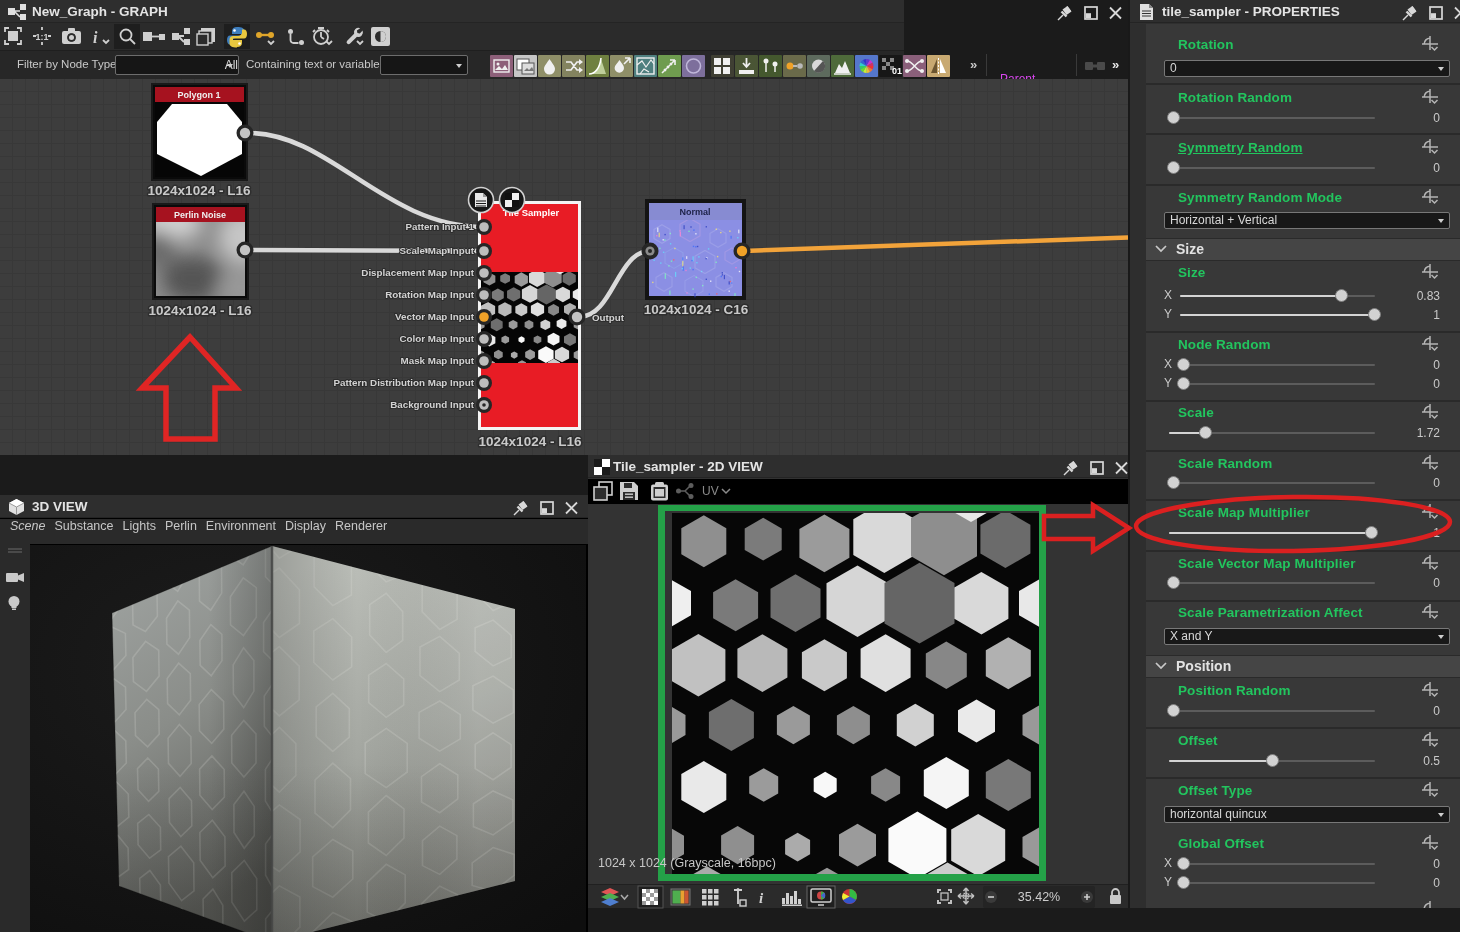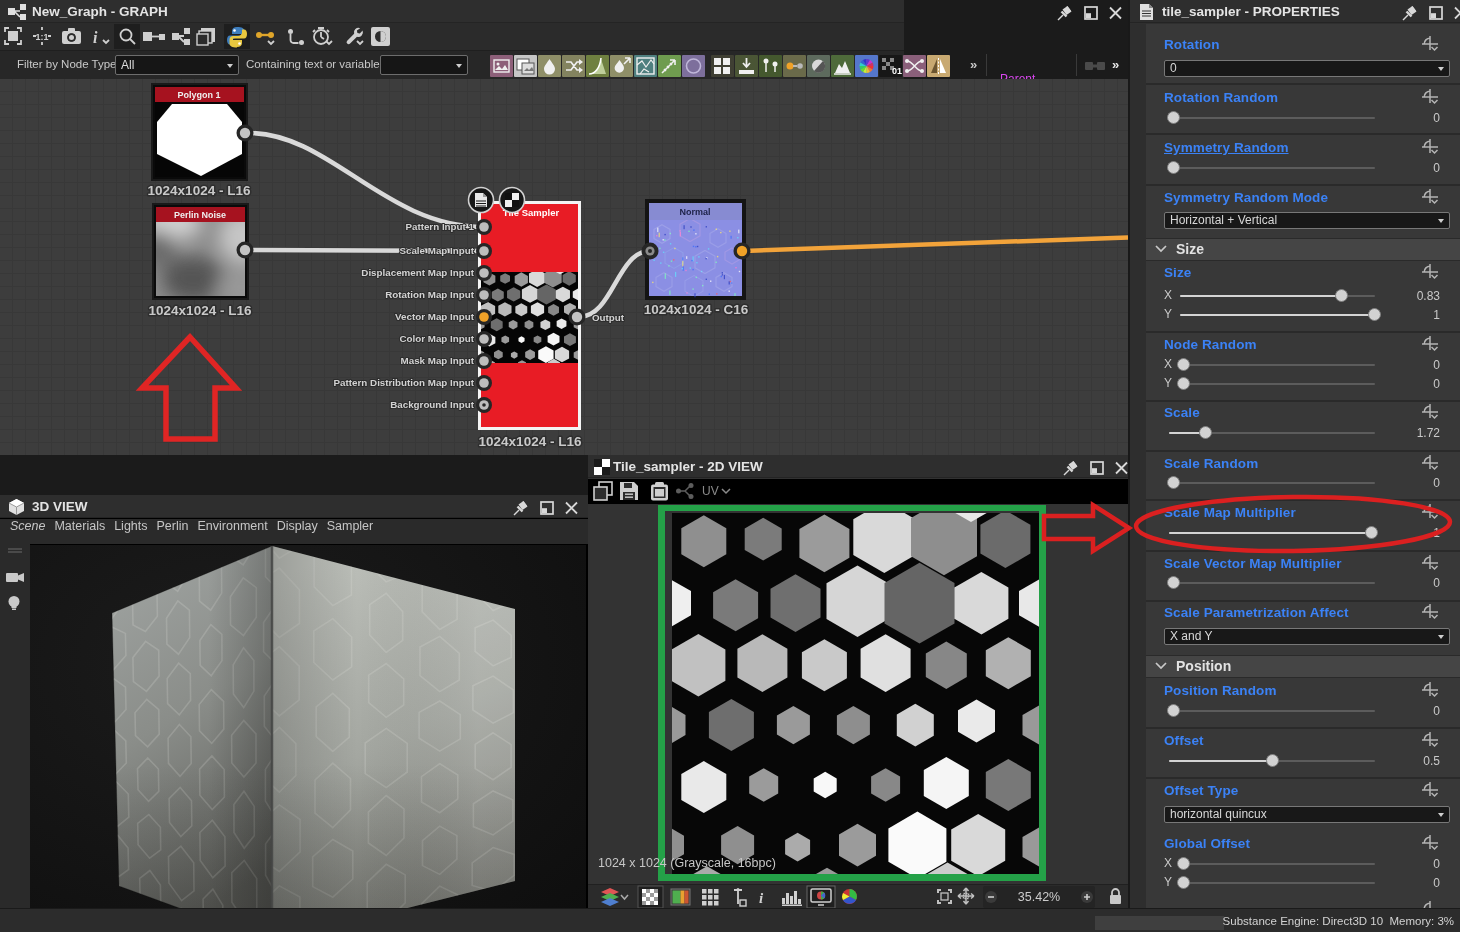--- a/index.html
+++ b/index.html
@@ -3,21 +3,21 @@
   html,body{margin:0;padding:0;background:#1b1b1b;}
   *{box-sizing:border-box;}
   #win{position:relative;width:1460px;height:932px;background:#1b1b1b;overflow:hidden;
        font-family:"Liberation Sans",sans-serif;color:#d4d4d4;}
   .abs{position:absolute;}
   .tbar{position:absolute;left:0;right:0;top:0;height:23px;background:#2e2e2e;
         border-bottom:1px solid #242424;}
   .ttl{position:absolute;top:4px;font-size:13.5px;font-weight:bold;color:#e4e4e4;white-space:nowrap;}
   #graph{left:0;top:0;width:904px;height:455px;background:#2b2b2b;}
   #gtools{position:absolute;left:0;top:23px;width:100%;height:27px;background:#2b2b2b;}
-  #gfilter{position:absolute;left:0;top:50px;width:100%;height:29px;background:#272727;border-top:1px solid #1f1f1f;}
+  #gfilter{position:absolute;left:0;top:50px;width:100%;height:29px;background:#272727;border-top:1px solid #1f1f1f;text-align:right;}
   #garea{position:absolute;left:0;top:79px;width:1128px;height:376px;
      background-color:#3d3d3d;
      background-image:
        repeating-linear-gradient(#00000000 0 12px,#383838 12px 13px),
        repeating-linear-gradient(90deg,#00000000 0 12px,#383838 12px 13px),
        repeating-linear-gradient(#00000000 0 64px,#36363688 64px 65px),
        repeating-linear-gradient(90deg,#00000000 0 64px,#36363688 64px 65px);}
   .ddrop{position:absolute;height:20px;background:#161616;border:1px solid #6d6d6d;border-radius:2px;
         font-size:12px;color:#dcdcdc;line-height:18px;padding-left:5px;}
   .ddrop .car{position:absolute;right:5px;top:8px;width:0;height:0;border-left:3.5px solid transparent;
@@ -28,21 +28,21 @@
   #v3dmenu{position:absolute;left:0;top:24px;width:100%;height:25px;background:#2a2a2a;font-size:12.5px;color:#c6c6c6;}
   #v3dmenu span{margin-right:9px;}
   #v3dside{position:absolute;left:0;top:49px;width:30px;bottom:4px;background:#2a2a2a;}
   #v3dview{position:absolute;left:30px;top:50px;width:556px;height:400px;background:#101010;overflow:hidden;}
   #v2d{left:588px;top:455px;width:540px;height:453px;background:#323232;}
   #v2dtools{position:absolute;left:0;top:24px;width:100%;height:25px;background:#000000;}
   #v2dview{position:absolute;left:2px;top:50px;width:536px;height:381px;background:#333333;overflow:visible;}
   #v2dbottom{position:absolute;left:0;bottom:0;width:100%;height:24px;background:#2b2b2b;border-top:1px solid #202020;}
   #props{left:1128px;top:0;width:332px;height:908px;background:#2f2f2f;border-left:2px solid #191919;}
   #pbody{position:absolute;left:0;top:24px;right:0;bottom:0;background:#313131;overflow:hidden;}
-  .plabel{position:absolute;left:34px;font-size:13.5px;font-weight:bold;color:#3b82f6;white-space:nowrap;letter-spacing:0.1px;}
+  .plabel{position:absolute;left:48px;font-size:13.5px;font-weight:bold;color:#22c55e;white-space:nowrap;letter-spacing:0.1px;}
   .pval{position:absolute;right:20px;font-size:12px;color:#c9c9c9;}
   .pxy{position:absolute;left:34px;font-size:12px;color:#c9c9c9;}
   .psec{position:absolute;left:16px;right:0;height:23px;background:#454545;border-top:1px solid #2a2a2a;border-bottom:1px solid #2a2a2a;}
   .psep{position:absolute;left:16px;right:0;height:2px;background:#2a2a2a;}
   .track{position:absolute;height:2px;background:#5c5c5c;border-radius:1px;}
   .tfill{position:absolute;height:2px;background:#d4d4d4;border-radius:1px;}
   .knob{position:absolute;width:13px;height:13px;border-radius:50%;background:#d2d2d2;border:1px solid #7e7e7e;}
   .pdrop{position:absolute;left:34px;right:10px;height:17px;background:#181818;border:1px solid #787878;
          border-radius:2px;font-size:12px;color:#d8d8d8;line-height:15px;padding-left:5px;}
   .pdrop .car{position:absolute;right:5px;top:6px;width:0;height:0;border-left:3.5px solid transparent;
@@ -544,21 +544,21 @@
         <g stroke="#d8d8d8" stroke-width="1.6" fill="none">
           <path d="M4,15 L9,10" stroke-width="1.4"></path>
           <path d="M8.5,4.5 l5,-3.5 l4,5.5 -5,3.5 z" fill="#d8d8d8" stroke="none"></path>
           <path d="M7.5,6.5 l5,5" stroke-width="2.4"></path>
           <path d="M13,1.5 l3.5,4.5" stroke-width="1.2"></path>
           <rect x="31" y="2" width="12" height="12" stroke-width="1.7"></rect>
           <rect x="32" y="8.2" width="5" height="5" fill="#d8d8d8" stroke="none"></rect>
           <path d="M56,2.5 L67,13.5 M67,2.5 L56,13.5" stroke-width="1.8"></path>
         </g>
       </svg>
-      <div id="v3dmenu"><span style="margin-left:10px;font-style:italic;">Scene</span><span>Materials</span><span>Lights</span><span>Perlin</span><span>Environment</span><span>Display</span><span>Sampler</span></div>
+      <div id="v3dmenu"><span style="margin-left:10px;font-style:italic;">Scene</span><span>Substance</span><span>Lights</span><span>Perlin</span><span>Environment</span><span>Display</span><span>Renderer</span></div>
       <div id="v3dside">
         <svg width="30" height="400" style="position:absolute;left:0;top:0;">
           <path d="M8,5 h14 M8,8 h14" stroke="#555" stroke-width="1.5"></path>
           <g transform="translate(6,27)">
             <rect x="0" y="2" width="12" height="9" rx="1" fill="#c9c9c9"></rect>
             <path d="M12,4.5 l6,-2.5 v9 l-6,-2.5 z" fill="#c9c9c9"></path>
           </g>
           <g transform="translate(8,52)">
             <circle cx="6" cy="5.5" r="5.5" fill="#c9c9c9"></circle>
             <rect x="3.5" y="10" width="5" height="2" fill="#c9c9c9"></rect>
@@ -1147,22 +1147,18 @@
         <svg class="abs" style="left:291px;top:876px;" width="20" height="19">
           <g stroke="#b5b5b5" stroke-width="1.5" fill="none">
             <path d="M9,1 V15"></path>
             <path d="M1,9 H17"></path>
             <path d="M9,3.2 A5.8,5.8 0 0 0 3.2,9"></path>
             <path d="M10.5,12 l3,3 3,-3"></path>
           </g>
         </svg>
       </div>
     </div>
-    <div class="abs" id="status">
-      <div style="position:absolute;left:1095px;top:7px;width:129px;height:14px;background:#3f3f3f;"></div>
-      <div style="position:absolute;right:6px;top:6px;font-size:11.5px;color:#d2d2d2;">Substance Engine: Direct3D 10&nbsp; Memory: 3%</div>
-    </div>
     <svg class="abs" style="left:1128px;top:488px;z-index:60;" width="332" height="72">
       <ellipse cx="165" cy="36" rx="157" ry="27" fill="none" stroke="#db2020" stroke-width="4.5" transform="rotate(-0.8 165 36)"></ellipse>
     </svg>
     <svg class="abs" style="left:1040px;top:498px;z-index:61;" width="96" height="60">
       <path d="M4,18 L53,18 L53,7 L89,30 L53,53 L53,41 L4,41 Z" fill="none" stroke="#db2020" stroke-width="4.5"></path>
     </svg>
   </div>
 </body></html>

